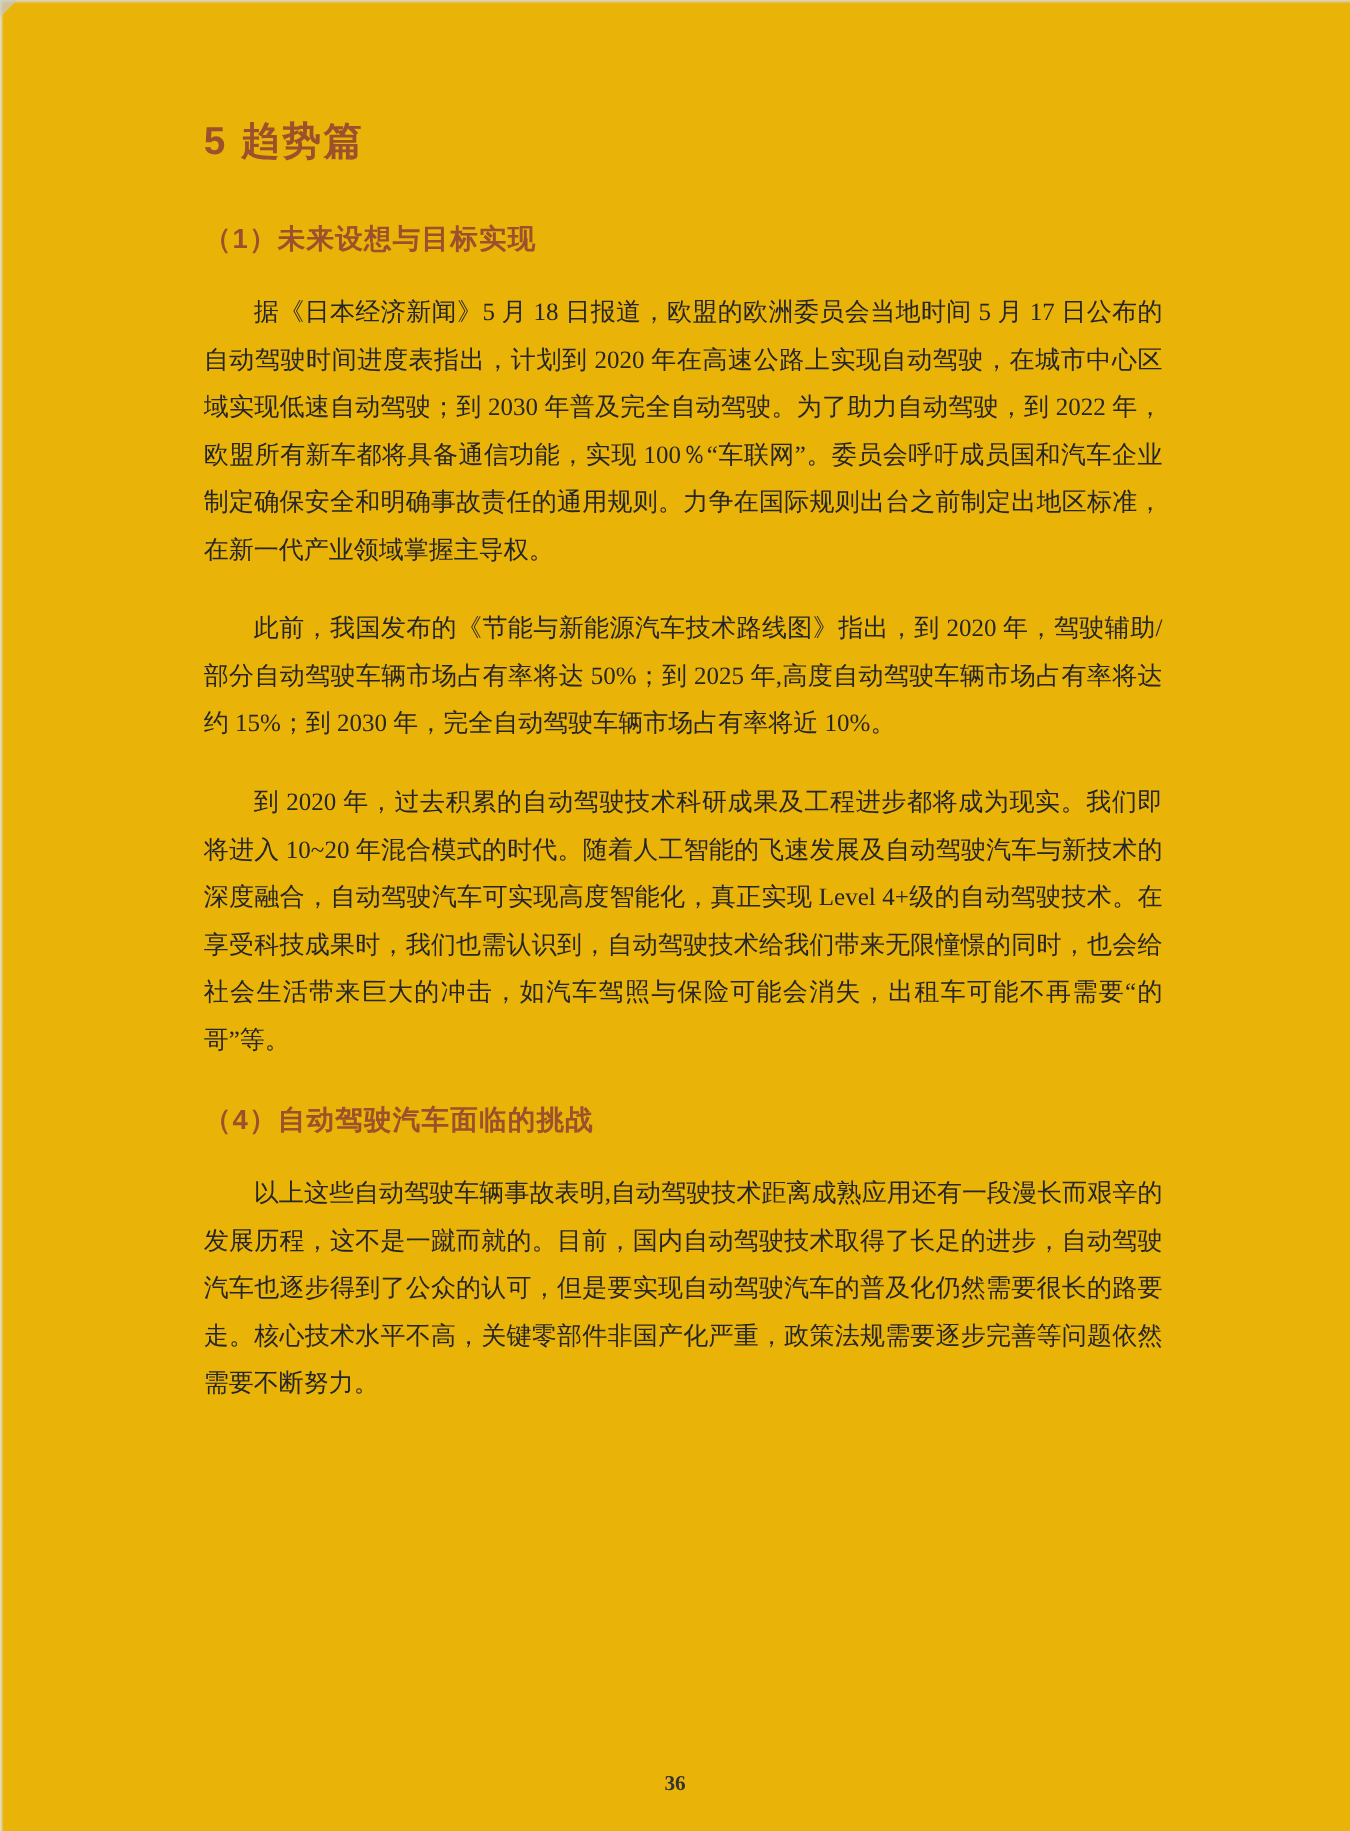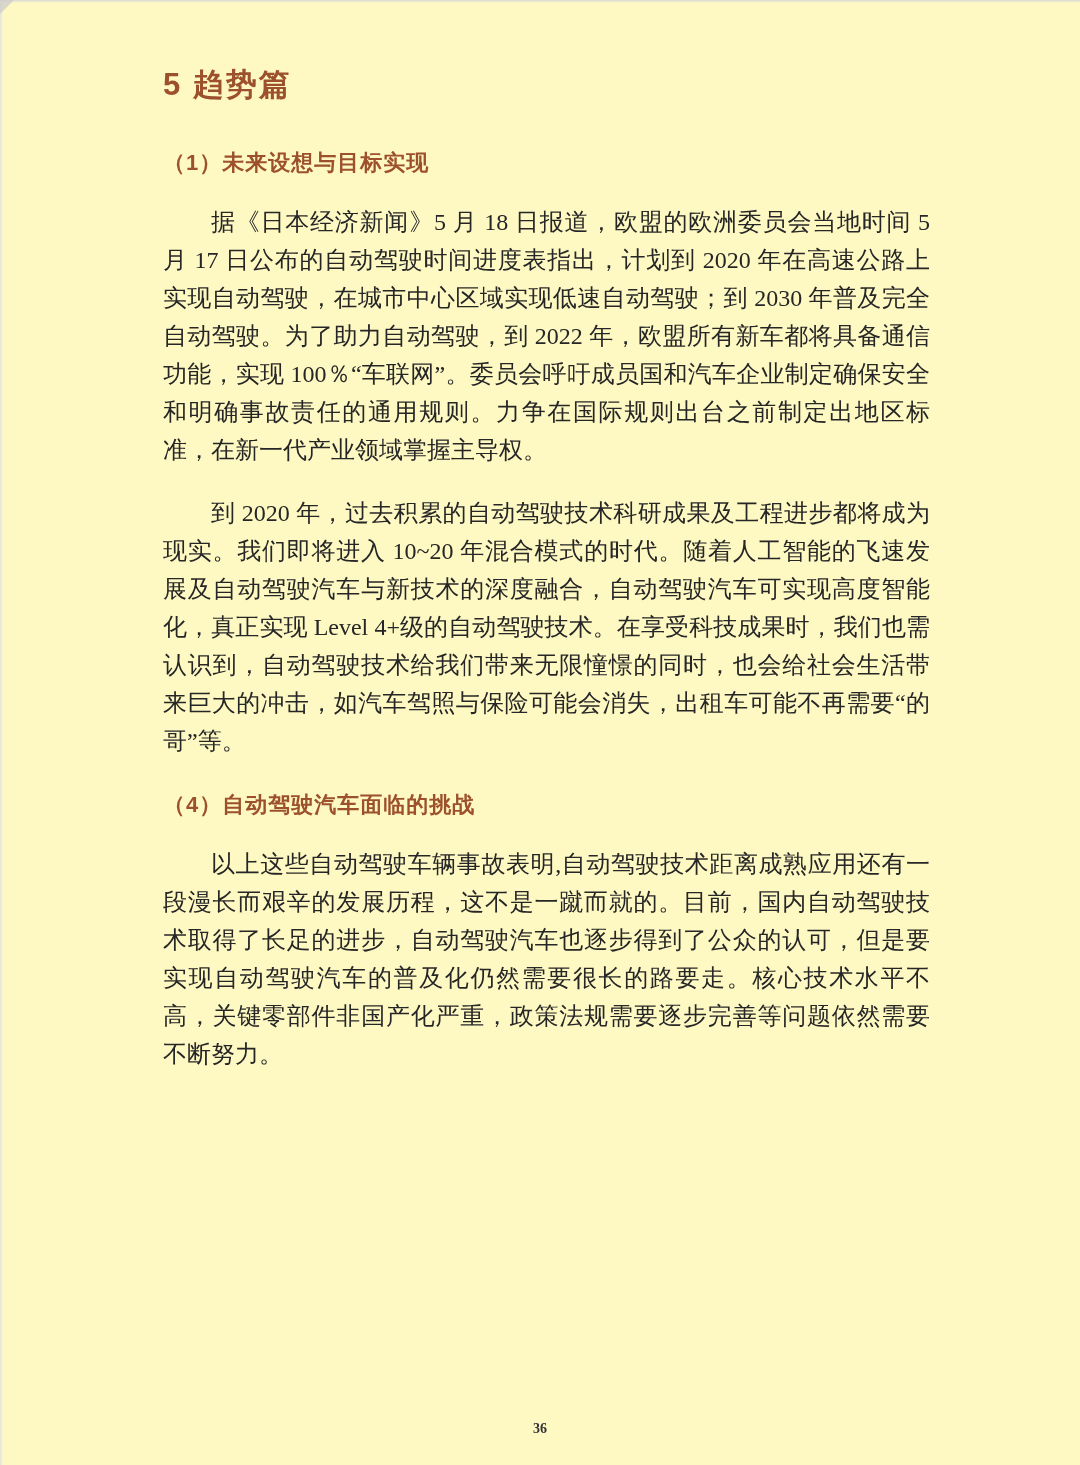--- a/index.html
+++ b/index.html
@@ -6,22 +6,22 @@
   html, body { background: #f4f4f4; }
   body {
     width: 1080px;
     height: 1465px;
     position: relative;
     font-family: "Liberation Serif", "DejaVu Serif", serif;
   }
   .page {
     position: absolute;
     inset: 0;
-    background: #fef9c3;
-    padding: 64px 150px 0 163px;
+    background: #eab308;
+    padding: 92px 150px 0 163px;
     overflow: hidden;
   }
   
   .scan-edge-top {
     position: absolute; top: 0; left: 0; width: 100%; height: 3px;
     background: linear-gradient(to bottom, #d9d9d9, rgba(255,255,255,0));
   }
   .scan-edge-left {
     position: absolute; top: 0; left: 0; width: 3px; height: 100%;
     background: linear-gradient(to right, #e2e2e2, rgba(255,255,255,0));
@@ -46,53 +46,54 @@
     font-size: 22px;
     font-weight: bold;
     color: #9c512c;
     letter-spacing: 1px;
     margin: 16px 0 22px 0;
   }
   section.doc-section + section.doc-section h2.section-heading {
     margin-top: 30px;
   }
   p.body-par {
-    font-size: 24px;
+    font-size: 20px;
     line-height: 38px;
     color: #262626;
     text-align: justify;
     text-indent: 2em;
     margin-top: 25px;
   }
   .page-footer {
     position: absolute;
     left: 0; bottom: 28px;
     width: 100%;
     text-align: center;
   }
   .page-number {
-    font-size: 14px;
+    font-size: 17px;
     font-weight: bold;
     color: #333333;
   }
 </style>
 </head>
 <body>
 
 <div class="page">
 
   <span class="scan-edge-top"></span>
   <span class="scan-edge-left"></span>
   <span class="scan-corner"></span>
 
   <h1 class="doc-title">5 趋势篇</h1>
 
   <section class="doc-section">
     <h2 class="section-heading">（1）未来设想与目标实现</h2>
     <p class="body-par">据《日本经济新闻》5 月 18 日报道，欧盟的欧洲委员会当地时间 5 月 17 日公布的自动驾驶时间进度表指出，计划到 2020 年在高速公路上实现自动驾驶，在城市中心区域实现低速自动驾驶；到 2030 年普及完全自动驾驶。为了助力自动驾驶，到 2022 年，欧盟所有新车都将具备通信功能，实现 100％“车联网”。委员会呼吁成员国和汽车企业制定确保安全和明确事故责任的通用规则。力争在国际规则出台之前制定出地区标准，在新一代产业领域掌握主导权。</p>
+    <p class="body-par">此前，我国发布的《节能与新能源汽车技术路线图》指出，到 2020 年，驾驶辅助/部分自动驾驶车辆市场占有率将达 50%；到 2025 年,高度自动驾驶车辆市场占有率将达约 15%；到 2030 年，完全自动驾驶车辆市场占有率将近 10%。</p>
     <p class="body-par">到 2020 年，过去积累的自动驾驶技术科研成果及工程进步都将成为现实。我们即将进入 10~20 年混合模式的时代。随着人工智能的飞速发展及自动驾驶汽车与新技术的深度融合，自动驾驶汽车可实现高度智能化，真正实现 Level 4+级的自动驾驶技术。在享受科技成果时，我们也需认识到，自动驾驶技术给我们带来无限憧憬的同时，也会给社会生活带来巨大的冲击，如汽车驾照与保险可能会消失，出租车可能不再需要“的哥”等。</p>
   </section>
 
   <section class="doc-section">
     <h2 class="section-heading">（4）自动驾驶汽车面临的挑战</h2>
     <p class="body-par">以上这些自动驾驶车辆事故表明,自动驾驶技术距离成熟应用还有一段漫长而艰辛的发展历程，这不是一蹴而就的。目前，国内自动驾驶技术取得了长足的进步，自动驾驶汽车也逐步得到了公众的认可，但是要实现自动驾驶汽车的普及化仍然需要很长的路要走。核心技术水平不高，关键零部件非国产化严重，政策法规需要逐步完善等问题依然需要不断努力。</p>
 
   </section>
 
   <div class="page-footer">

